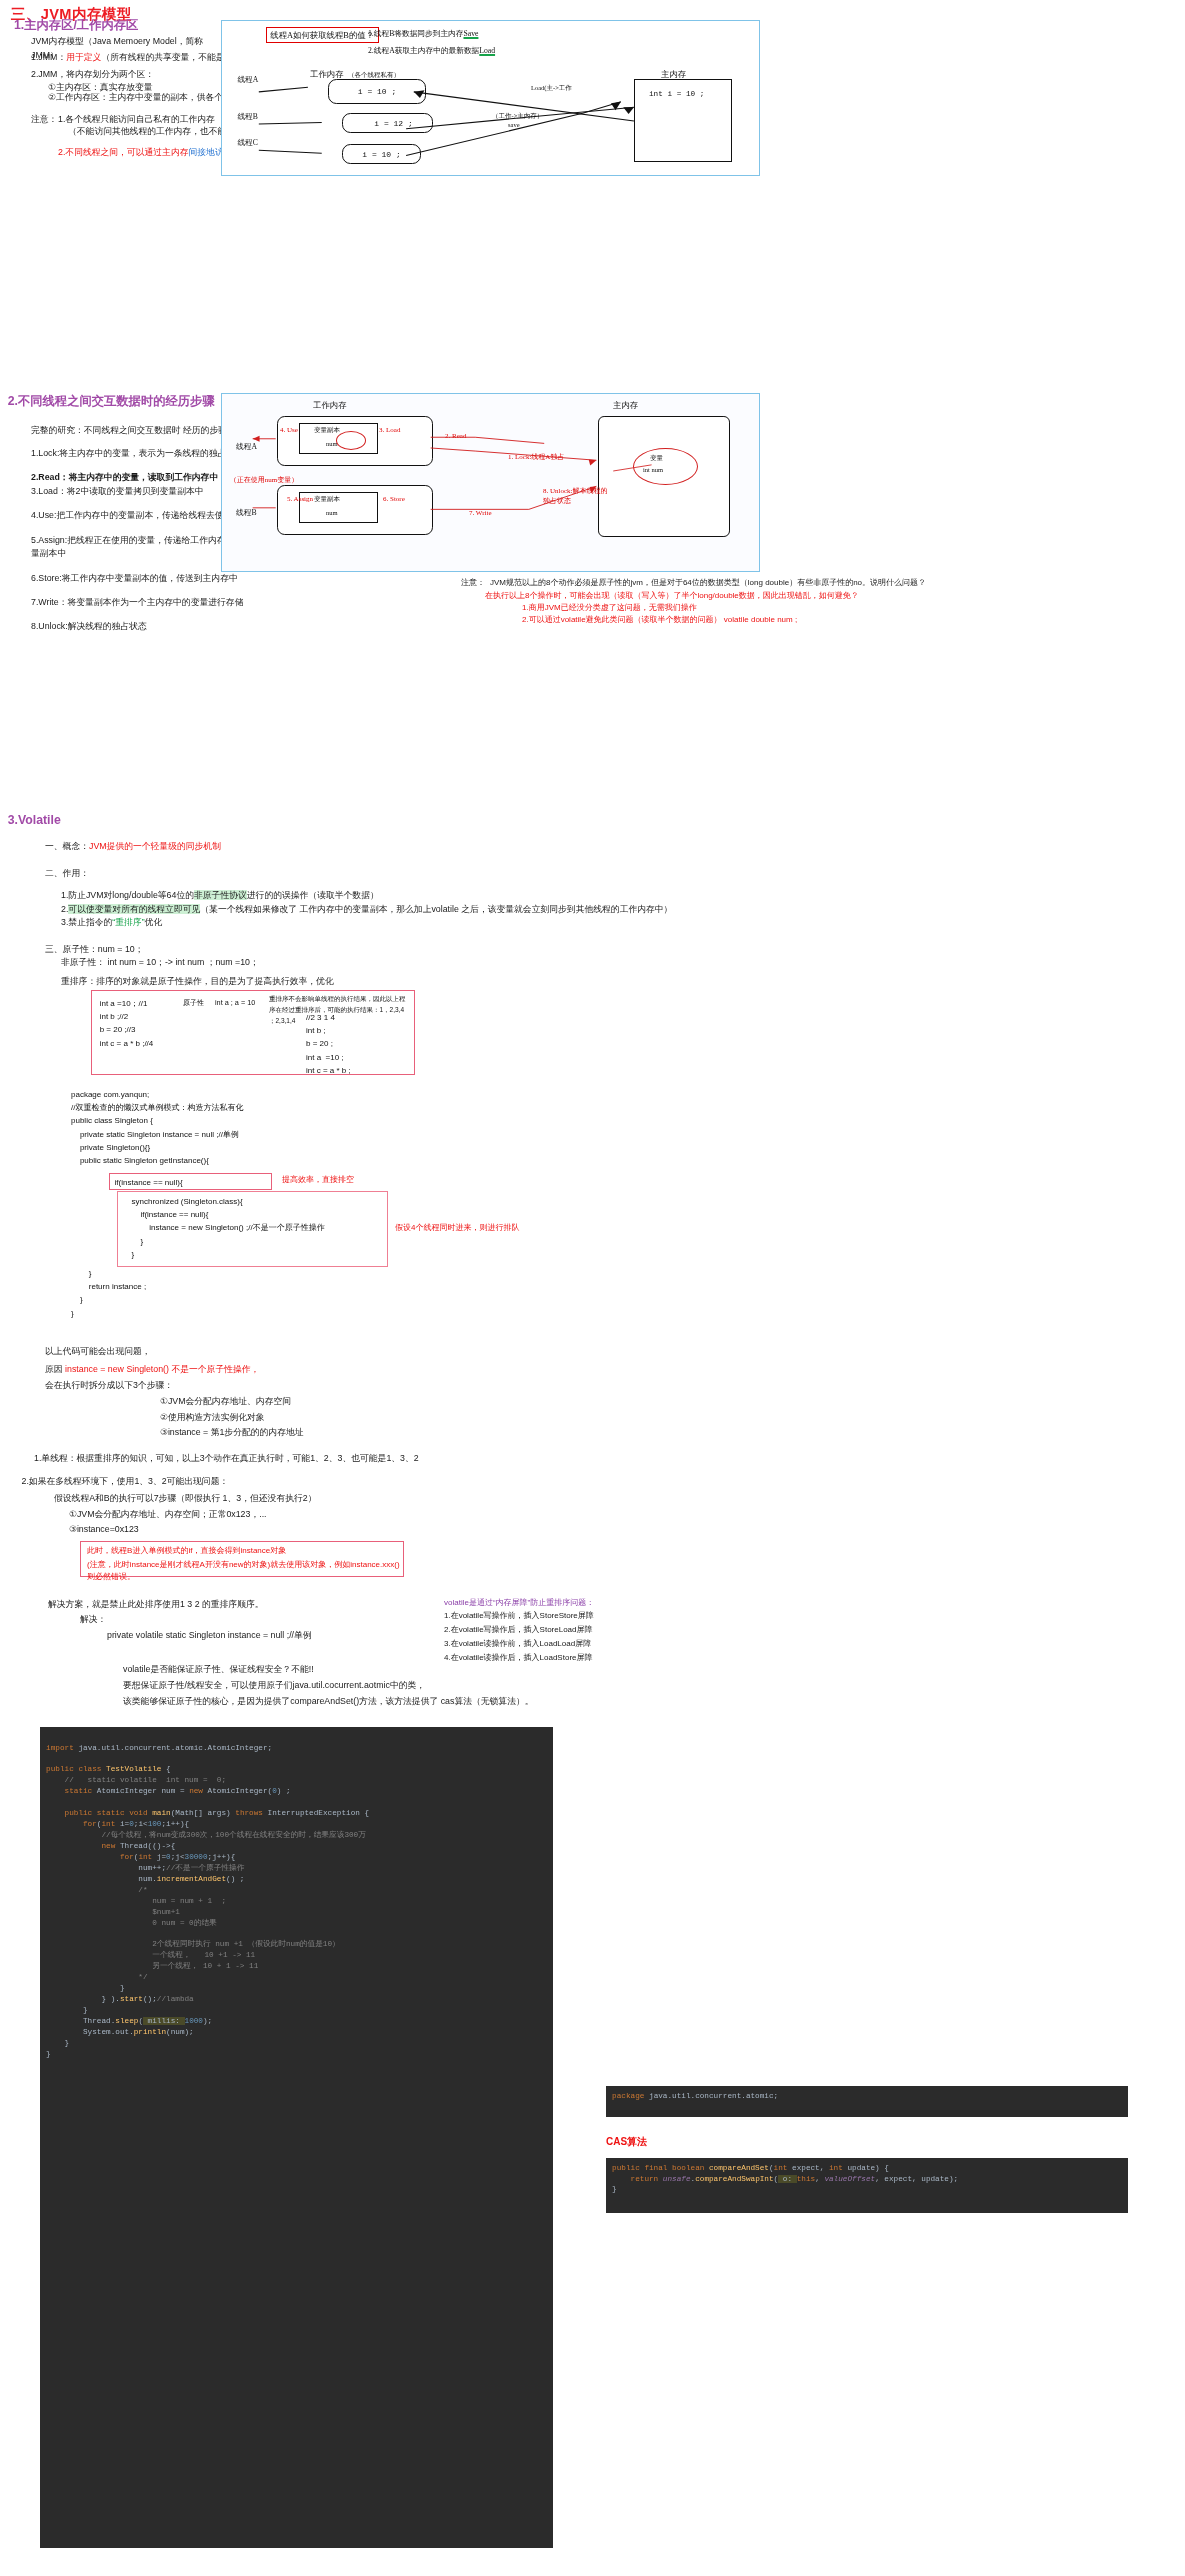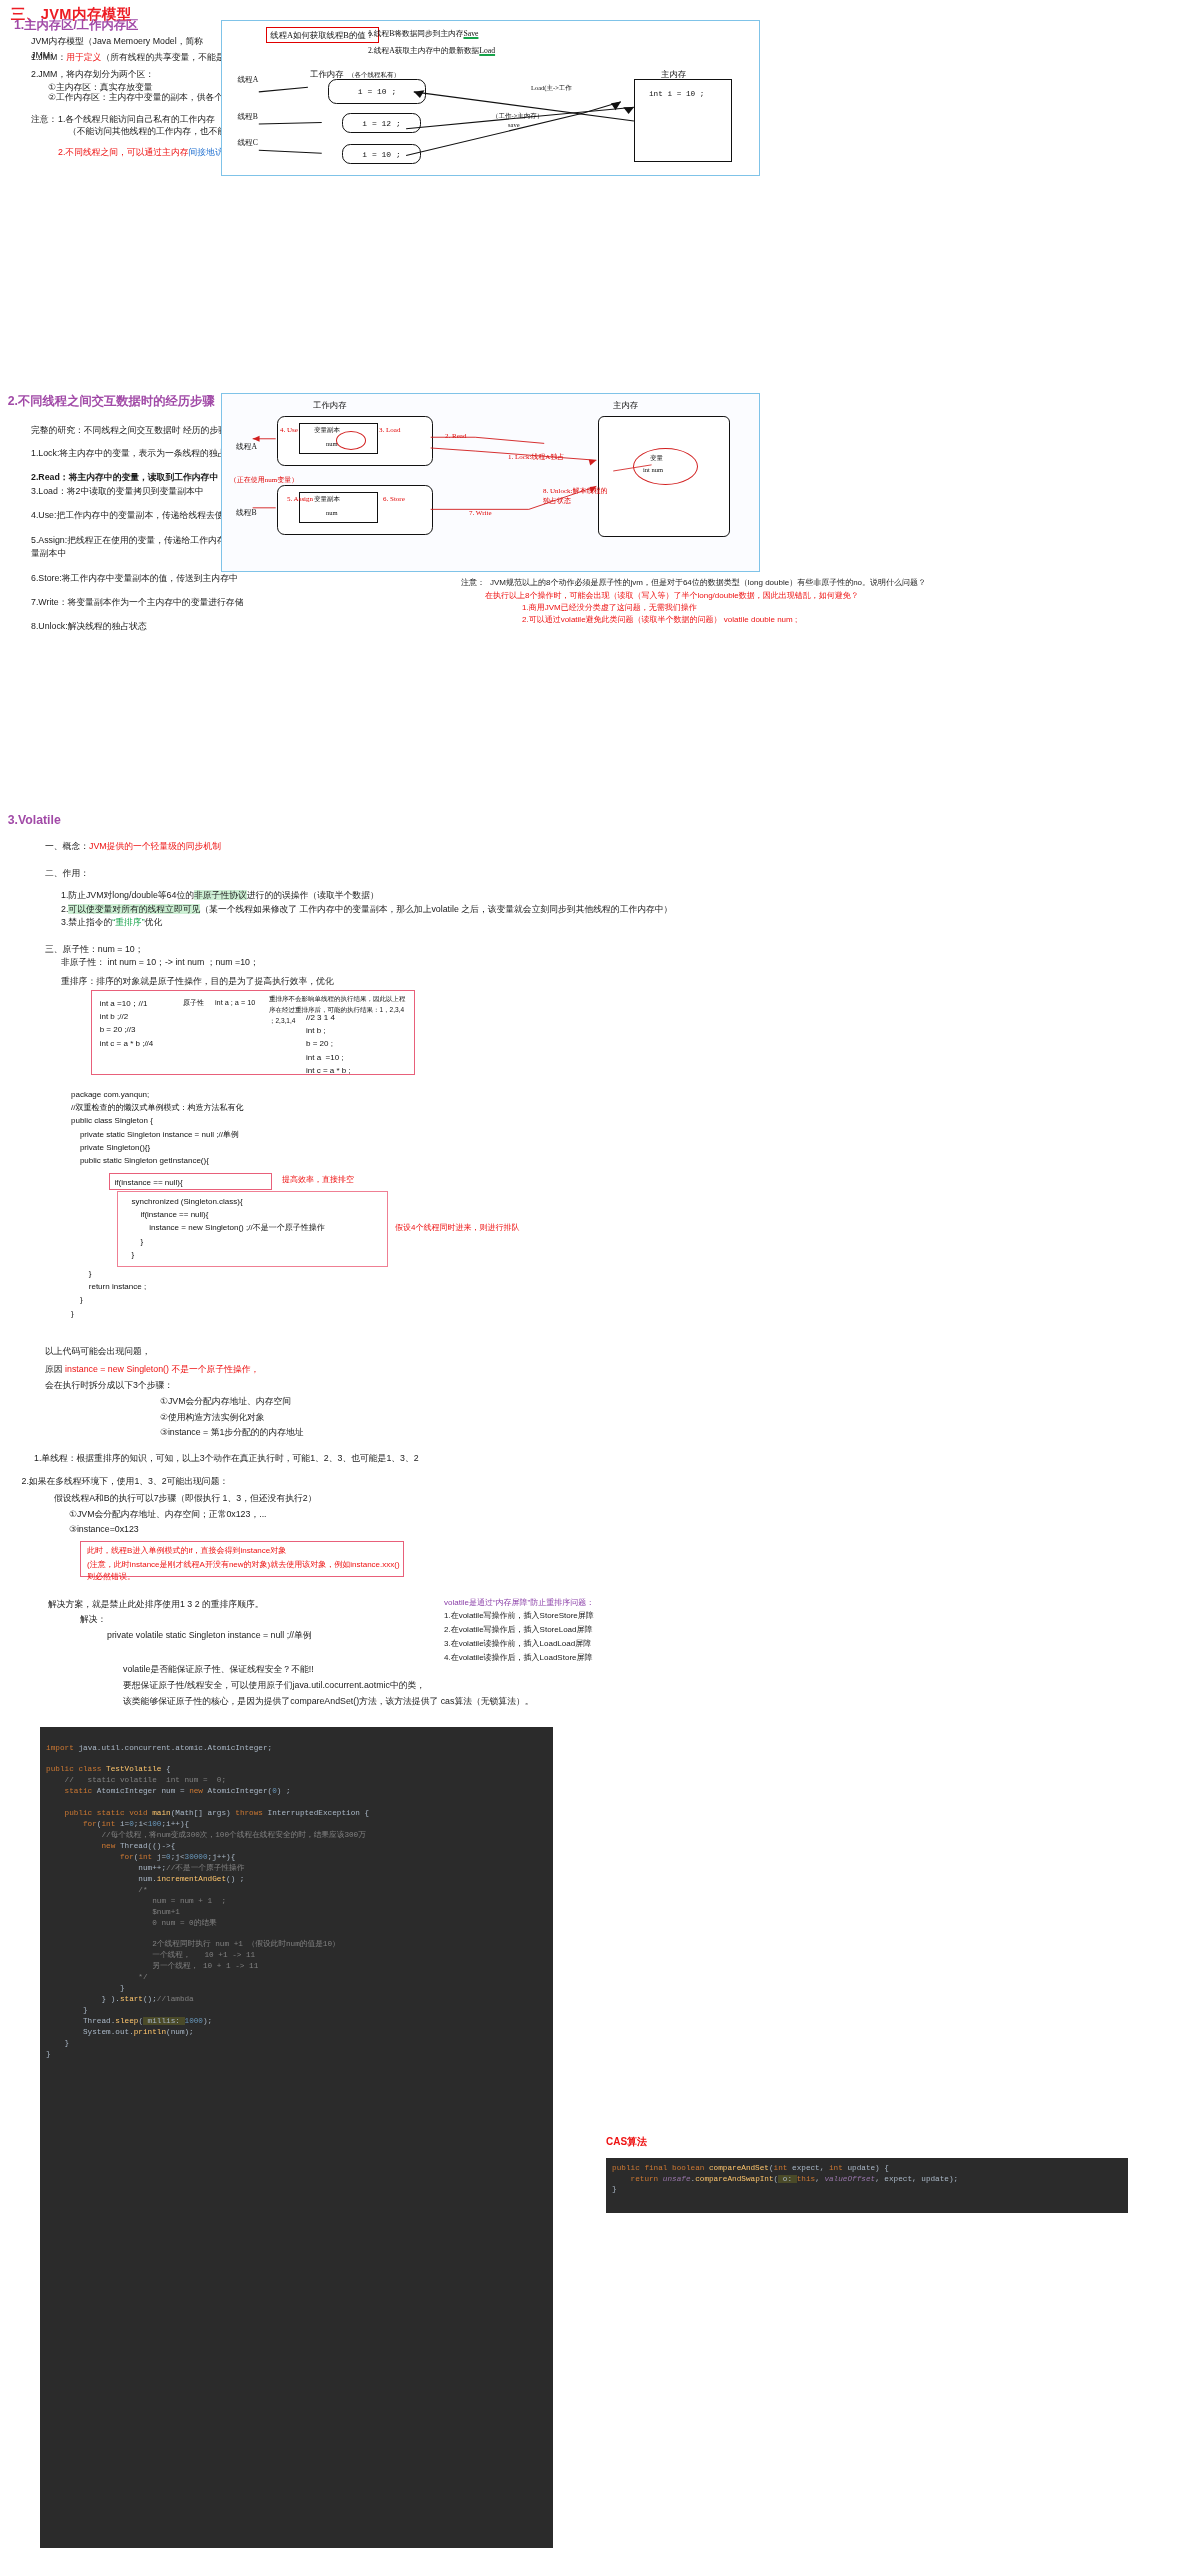--- a/index.html
+++ b/index.html
@@ -112,21 +112,21 @@
 
     <div class="lbl" style="left:88px;top:48px;font-size:8.4px;">工作内存</div>
     <div class="lbl-sm" style="left:126px;top:50px;">（各个线程私有）</div>
     <div class="lbl" style="left:439px;top:48px;font-size:8.4px;">主内存</div>
 
     <div class="lbl" style="left:15.4px;top:54px;">线程A</div>
     <div class="lbl" style="left:15.4px;top:91px;">线程B</div>
     <div class="lbl" style="left:15.4px;top:117px;">线程C</div>
 
     <div class="roundbox" style="left:86px;top:58px;width:96px;height:23px;">i = 10 ;</div>
-    <div class="roundbox" style="left:100px;top:92px;width:77px;height:18.4px;">i = 12 ;</div>
+    <div class="roundbox" style="left:100px;top:92px;width:77px;height:18.4px;padding-left:12px;">i = 12 ;</div>
     <div class="roundbox" style="left:100px;top:123px;width:77px;height:18.4px;">i = 10 ;</div>
 
     <div class="sqbox" style="left:412px;top:58px;width:96px;height:81px;"></div>
     <div class="lbl" style="left:427px;top:69px;font-family:'Liberation Mono',monospace;">int i = 10 ;</div>
 
     <div class="lbl-sm" style="left:309px;top:63px;">Load(主-&gt;工作</div>
     <div class="lbl-sm" style="left:270px;top:91px;">（工作-&gt;主内存）</div>
     <div class="lbl-sm" style="left:286px;top:100px;">save</div>
 
     <svg style="position:absolute;left:0;top:0;width:537px;height:154px;" viewBox="0 0 700 200" width="537" height="154">
@@ -336,20 +336,21 @@
                     <span class="c">*/</span>
                 <span class="t">}</span>
             <span class="t">} ).</span><span class="f">start</span><span class="t">();</span><span class="c">//lambda</span>
         <span class="t">}</span>
         <span class="t">Thread.</span><span class="f">sleep</span><span class="t">(</span><span class="hlline"> millis: </span><span class="n">1000</span><span class="t">);</span>
         <span class="t">System.out.</span><span class="f">println</span><span class="t">(num);</span>
     <span class="t">}</span>
 <span class="t">}</span>
   </div>
 
+  <div class="dark" style="left:606px;top:2086px;width:522px;height:31px;"><span class="k">package</span> <span class="t">java.util.concurrent.atomic;</span></div>
 
   <div class="abs" style="left:606px;top:2135px;color:#ee1111;font-size:10px;font-weight:bold;">CAS算法</div>
 
   <div class="dark" style="left:606px;top:2158px;width:522px;height:55px;"><span class="k">public final boolean</span> <span class="f">compareAndSet</span><span class="t">(</span><span class="k">int</span><span class="t"> expect,</span> <span class="k">int</span><span class="t"> update) {</span>
     <span class="k">return</span> <span class="v">unsafe</span><span class="t">.</span><span class="f">compareAndSwapInt</span><span class="t">(</span><span class="hlline"> o: </span><span class="k">this</span><span class="t">,</span> <span class="v">valueOffset</span><span class="t">, expect, update);</span>
 <span class="t">}</span></div>
 
 </div>
 
 

